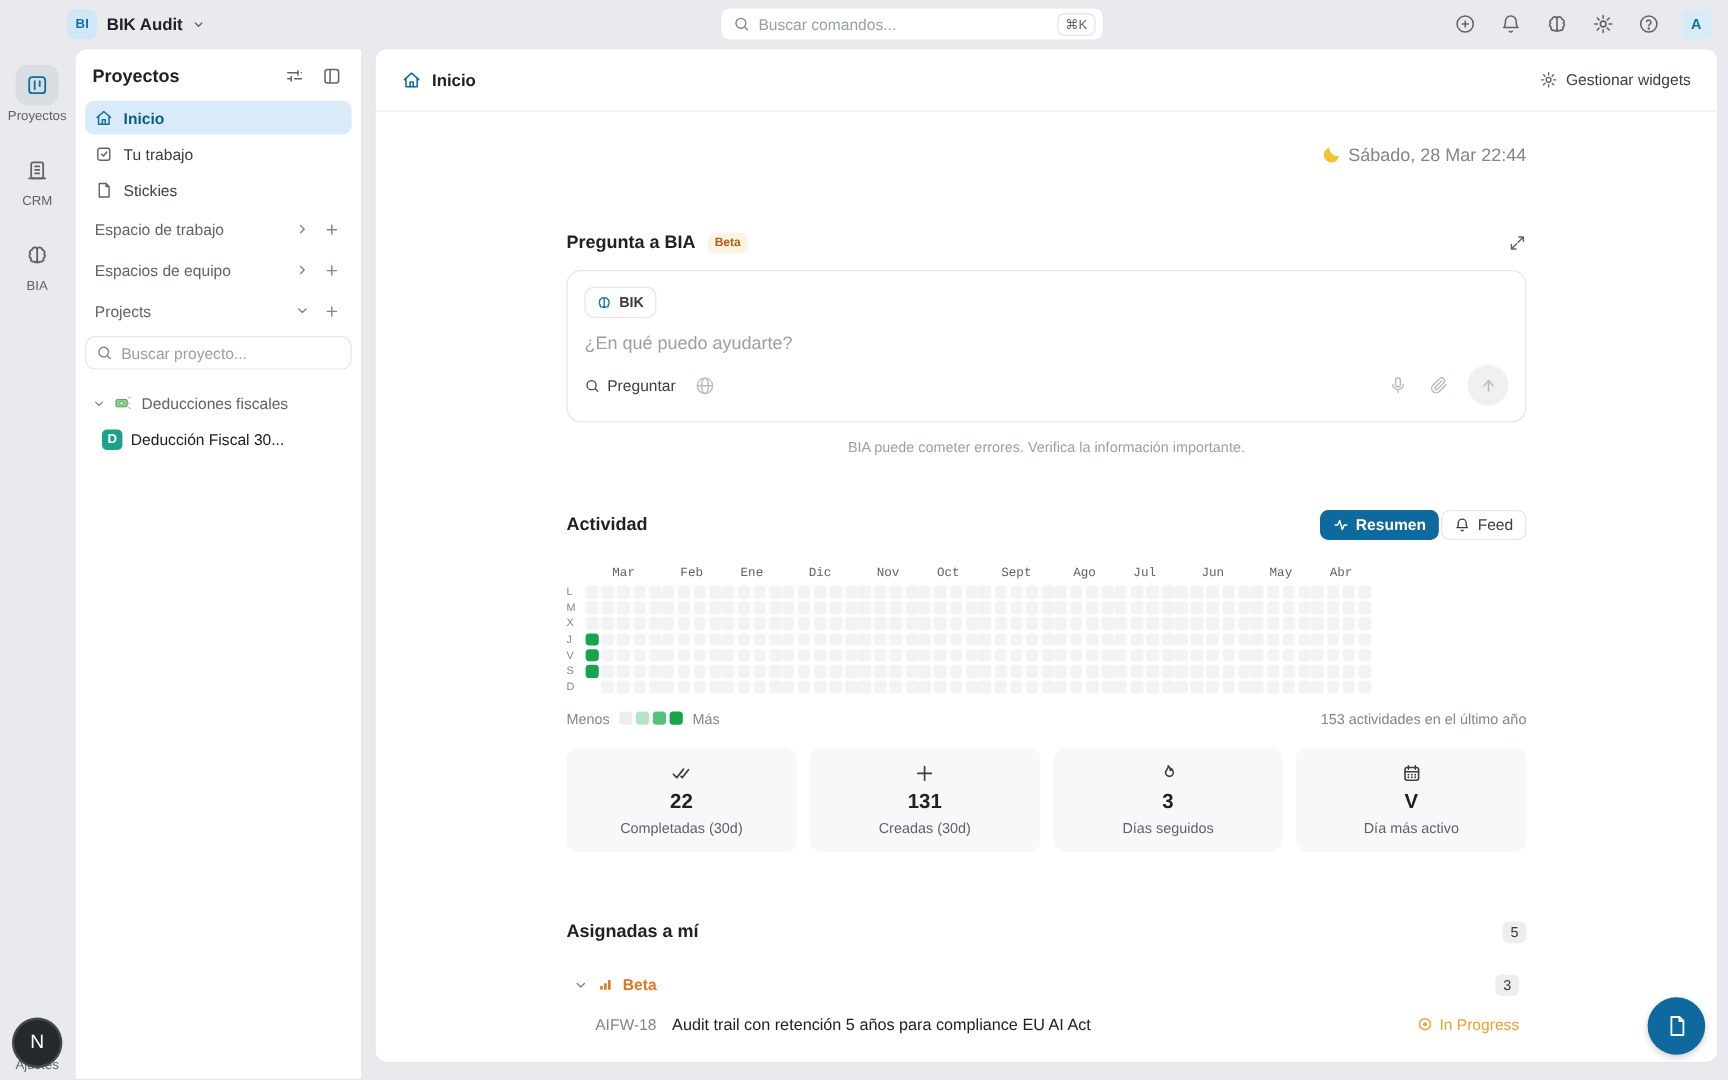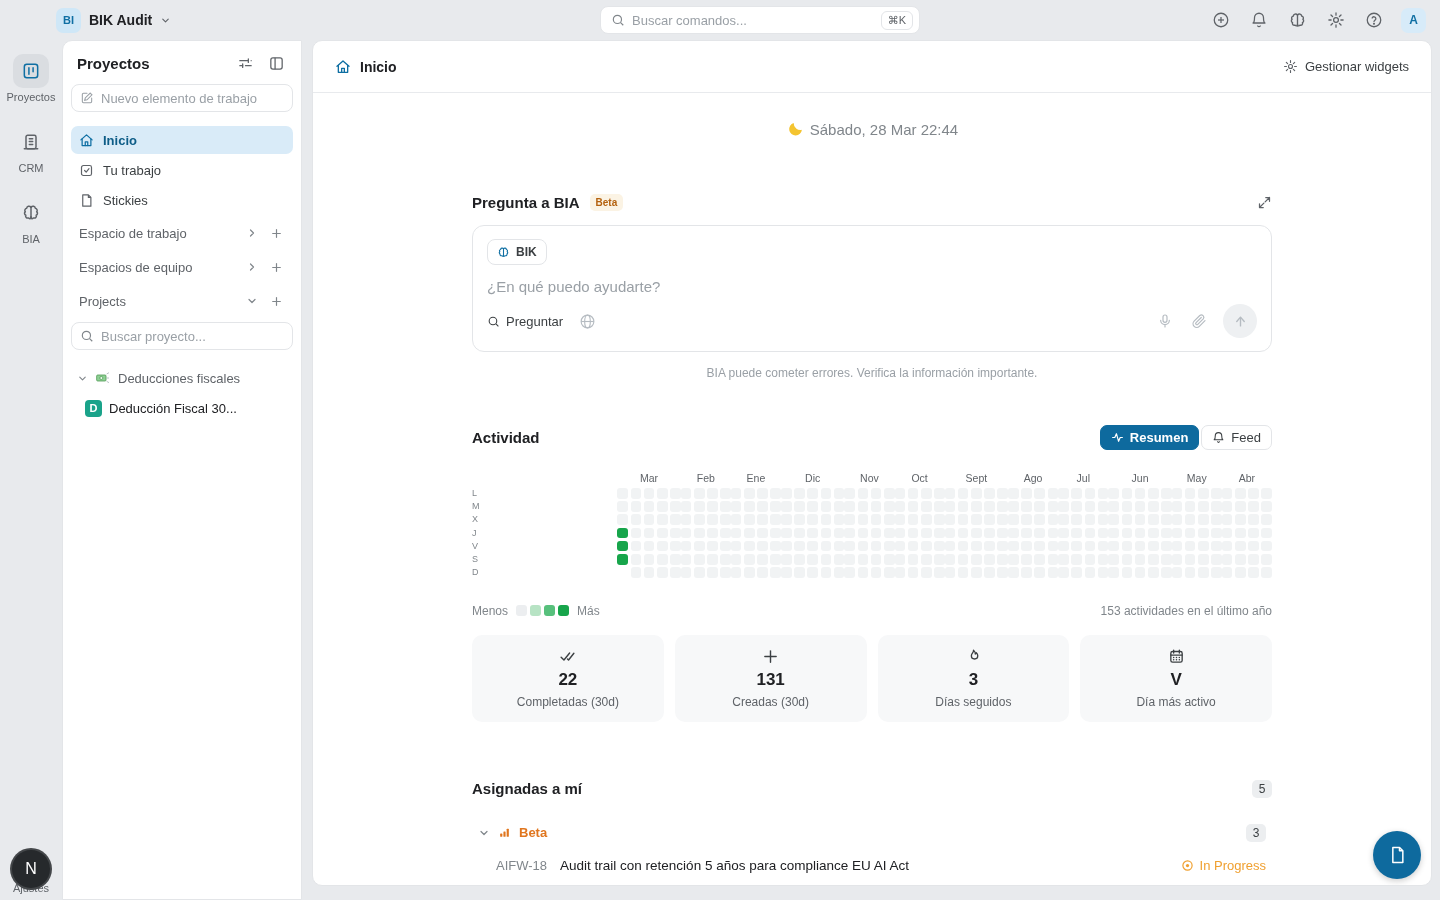--- a/index.html
+++ b/index.html
@@ -55,21 +55,21 @@
   
   .main { position:absolute; top:40px; left:312px; width:1120px; height:846px; background:#fff;
     border:1px solid #e3e5e8; border-radius:10px; overflow:hidden; }
   .main-header { height:52px; border-bottom:1px solid #e8eaed; display:flex; align-items:center; padding:0 22px; }
   .crumb { display:flex; align-items:center; gap:9px; font-size:14px; font-weight:600; }
   .manage { margin-left:auto; display:flex; align-items:center; gap:7px; font-size:13px; color:#3c4043; background:none; border:0; cursor:pointer; font-family:"Liberation Sans", sans-serif; }
   .content { width:800px; margin:0 auto; }
 
   .greeting { text-align:center; margin-top:28px; }
   .greeting h1 { font-size:22px; font-weight:700; }
-  .greeting .date { margin-top:9px; font-size:15px; color:#80868b; display:flex; align-items:center; justify-content:center; gap:7px; }
+  .greeting .date { margin-top:9px; font-size:15px; color:#80868b; display:flex; align-items:center; justify-content:flex-end; gap:7px; }
 
   .section-head { display:flex; align-items:center; margin-top:56px; }
   .section-title { font-size:15px; font-weight:700; }
   .beta { margin-left:10px; font-size:10px; font-weight:bold; color:#b4610e; background:#fbf3e4; border-radius:5px; padding:3px 6px; }
   .expand-btn { margin-left:auto; background:none; border:0; cursor:pointer; }
 
   .bia-card { margin-top:14px; border:1px solid #e3e5e8; border-radius:12px; padding:13px 14px; height:127px; display:flex; flex-direction:column; }
   .bik-chip { display:inline-flex; align-items:center; gap:6px; border:1px solid #e3e5e8; border-radius:8px; height:26px; padding:0 9px;
     font-size:12px; font-weight:600; color:#3c4043; background:#fff; cursor:pointer; align-self:flex-start; }
   .bia-placeholder { margin-top:13px; font-size:15px; color:#9aa0a6; flex:1; cursor:text; }
@@ -81,27 +81,27 @@
 
   .activity-head { display:flex; align-items:center; margin-top:45px; }
   .toggle { margin-left:auto; display:flex; gap:2px; }
   .toggle button { display:flex; align-items:center; gap:6px; height:25px; padding:0 10px; font-size:13px; border-radius:7px;
     border:1px solid #e3e5e8; background:#fff; color:#3c4043; cursor:pointer; font-family:"Liberation Sans", sans-serif; }
   .toggle button.on { background:#0e6a9e; border-color:#0e6a9e; color:#fff; font-weight:600; }
 
   .heatmap { display:flex; margin-top:22px; }
   .hm-days { display:flex; flex-direction:column; gap:2.6px; padding-top:16px; width:16px; }
   .hm-days span { height:10.6px; font-size:9px; color:#80868b; line-height:10.6px; }
-  .hm-months { flex:1; display:flex; justify-content:flex-end; }
+  .hm-months { flex:1; display:flex; justify-content:flex-start;font-family:Liberation Mono, monospace; }
   .hm-mlabel { font-size:10.5px; color:#5f6368; text-align:center; height:16px; }
   .hm-grid { display:flex; gap:2.6px; }
   .hm-col { display:flex; flex-direction:column; gap:2.6px; }
   .hm-cell { width:10.6px; height:10.6px; border-radius:3px; background:#f1f3f4; cursor:pointer; }
 
-  .hm-legend { display:flex; align-items:center; margin-top:26px; font-size:12px; color:#80868b; }
+  .hm-legend { display:flex; align-items:center; margin-top:14px; font-size:12px; color:#80868b; }
   .hm-legend .cells { display:flex; gap:3px; margin:0 8px; }
   .hm-legend .cells span { width:11px; height:11px; border-radius:3px; }
   .hm-total { margin-left:auto; }
 
   .stats { display:flex; gap:11px; margin-top:17px; }
   .stat-card { flex:1; background:#f7f8f9; border-radius:10px; height:87px; display:flex; flex-direction:column; align-items:center; justify-content:center; gap:5px; cursor:default; }
   .stat-value { font-size:17px; font-weight:700; }
   .stat-label { font-size:12px; color:#5f6368; }
 
   .assigned-head { display:flex; align-items:center; margin-top:58px; }
@@ -224,29 +224,20 @@
         </svg>
     </button>
     <button class="icon-btn">
       <svg width="17" height="17" viewBox="0 0 24 24" fill="none" stroke="#5f6368" stroke-width="1.8">
           <rect x="4" y="4" width="16" height="16" rx="3"></rect>
           <line x1="10" y1="4" x2="10" y2="20"></line>
         </svg>
     </button>
   </div>
 
-  <div class="sb-input">
-    <span>
-      <svg width="14" height="14" viewBox="0 0 24 24" fill="none" stroke="#9aa0a6" stroke-width="1.8" stroke-linecap="round">
-          <path d="M12 4H6a2 2 0 0 0-2 2v12a2 2 0 0 0 2 2h12a2 2 0 0 0 2-2v-6"></path>
-          <path d="M17.5 3.5l3 3L12 15l-4 1 1-4z"></path>
-        </svg>
-    </span>
-    <input placeholder="Nuevo elemento de trabajo" style="">
-  </div>
 
   <div class="sb-item active">
     <span>
       <svg width="15" height="15" viewBox="0 0 24 24" fill="none" stroke="#0f6fa3" stroke-width="2" stroke-linecap="round" stroke-linejoin="round">
           <path d="M3 11l9-8 9 8"></path>
           <path d="M5 9.5V20h14V9.5"></path>
           <path d="M10 20v-6h4v6"></path>
         </svg>
     </span>
     <span>Inicio</span>

